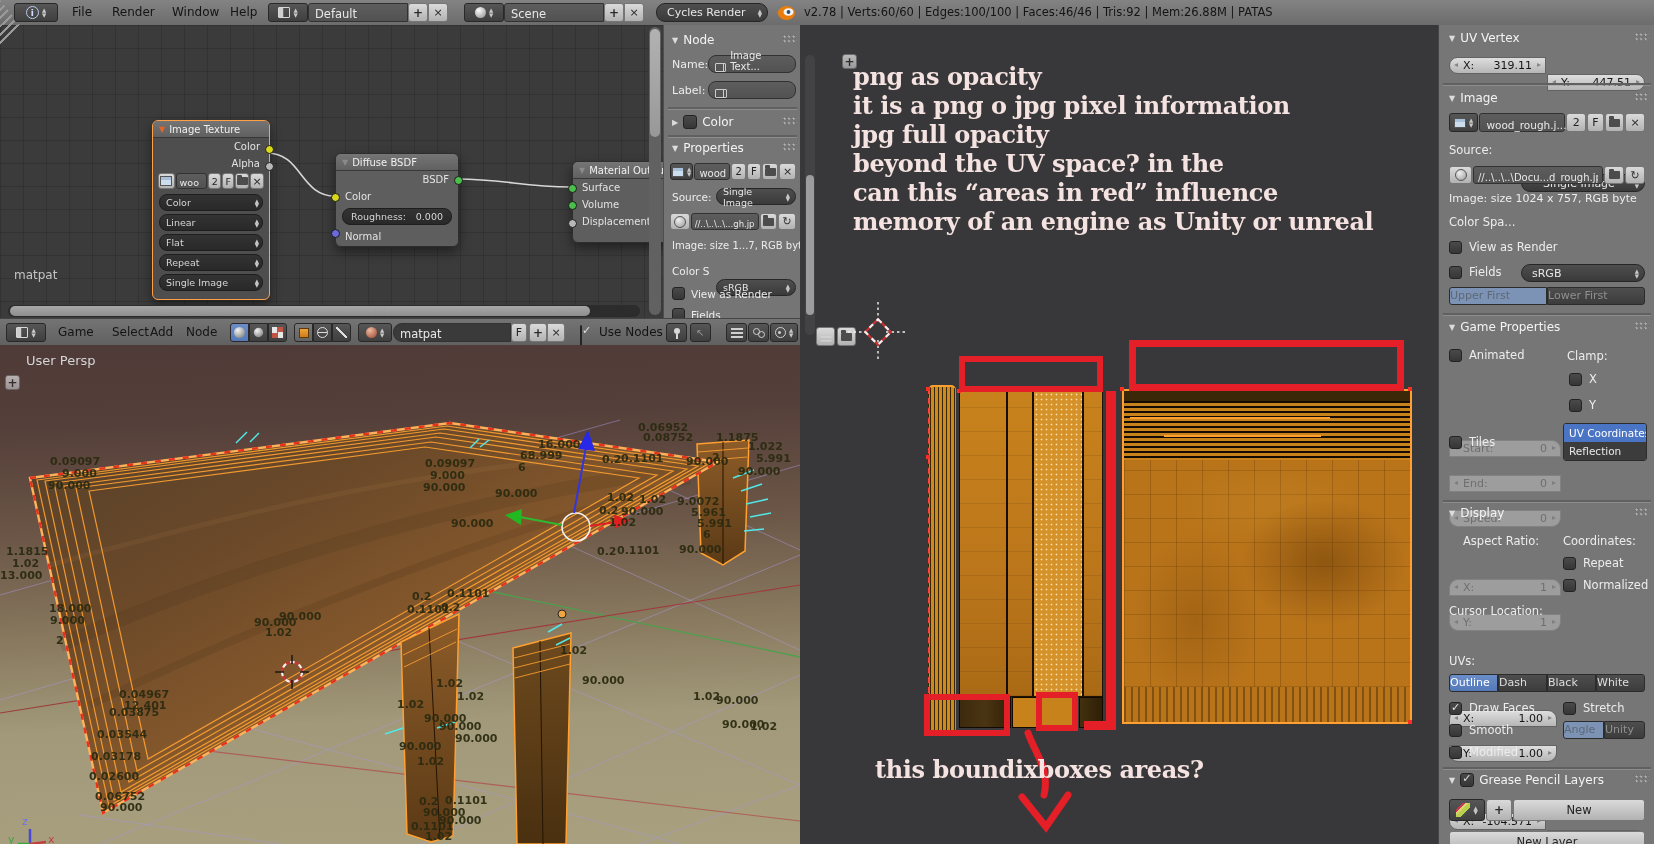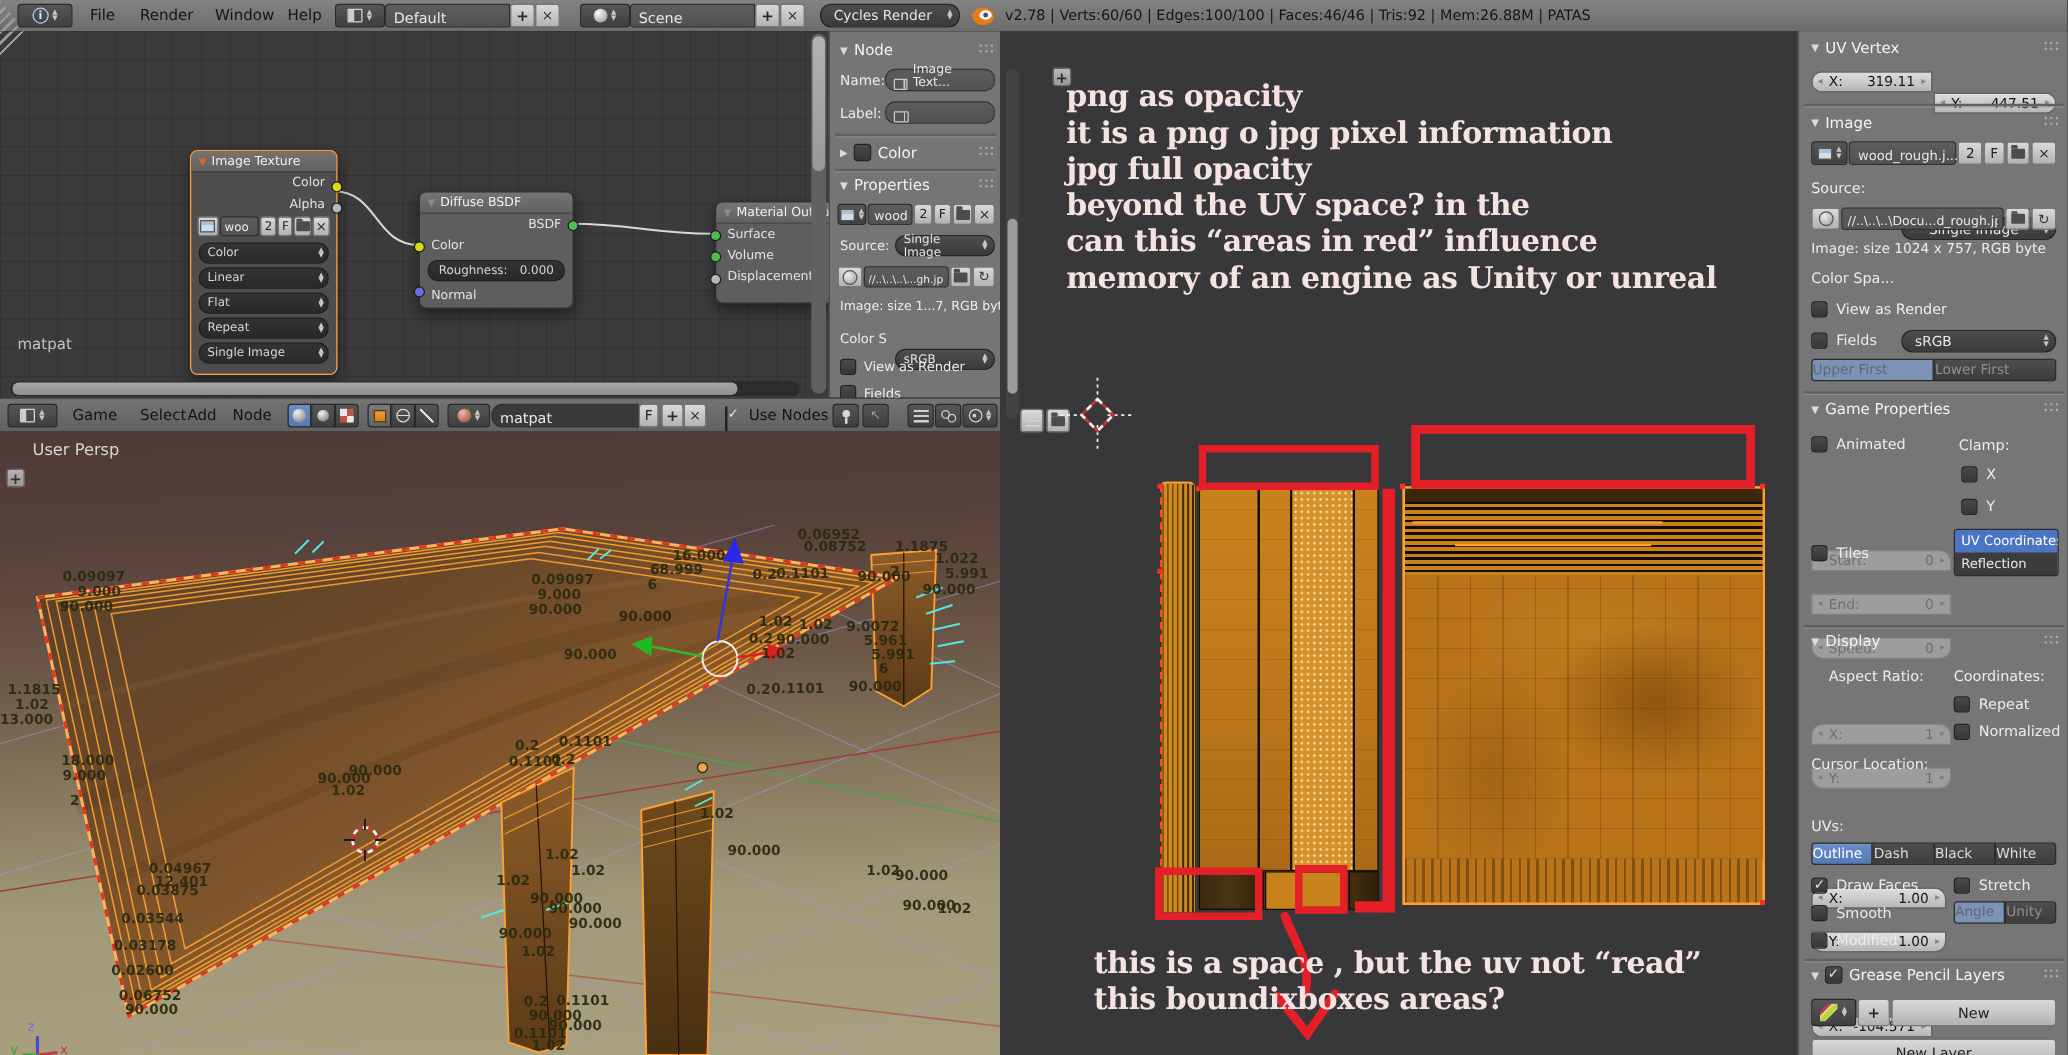--- a/index.html
+++ b/index.html
@@ -707,21 +707,20 @@
 
   <div style="position:absolute;left:53px;top:37px">
     <div class="annot" style="position:static">png as opacity</div>
     <div class="annot" style="position:static">it is a png o jpg pixel information</div>
     <div class="annot" style="position:static">jpg full opacity</div>
     <div class="annot" style="position:static">beyond the UV space? in the</div>
     <div class="annot" style="position:static">can this “areas in red” influence</div>
     <div class="annot" style="position:static">memory of an engine as Unity or unreal</div>
   </div>
   <div style="position:absolute;left:75px;top:730px">
-    <div class="annot" style="position:static">this is a space , but the uv not “read”</div>
     <div class="annot" style="position:static">this boundixboxes areas?</div>
   </div>
 </div>
 
 <div class="region" id="sidebar" style="left:1438px;top:25px;width:216px;height:819px">
 
   <div class="hline abs" style="left:10px;top:6px">
       <span class="tri"></span>
       <span>UV Vertex</span>
     </div>

